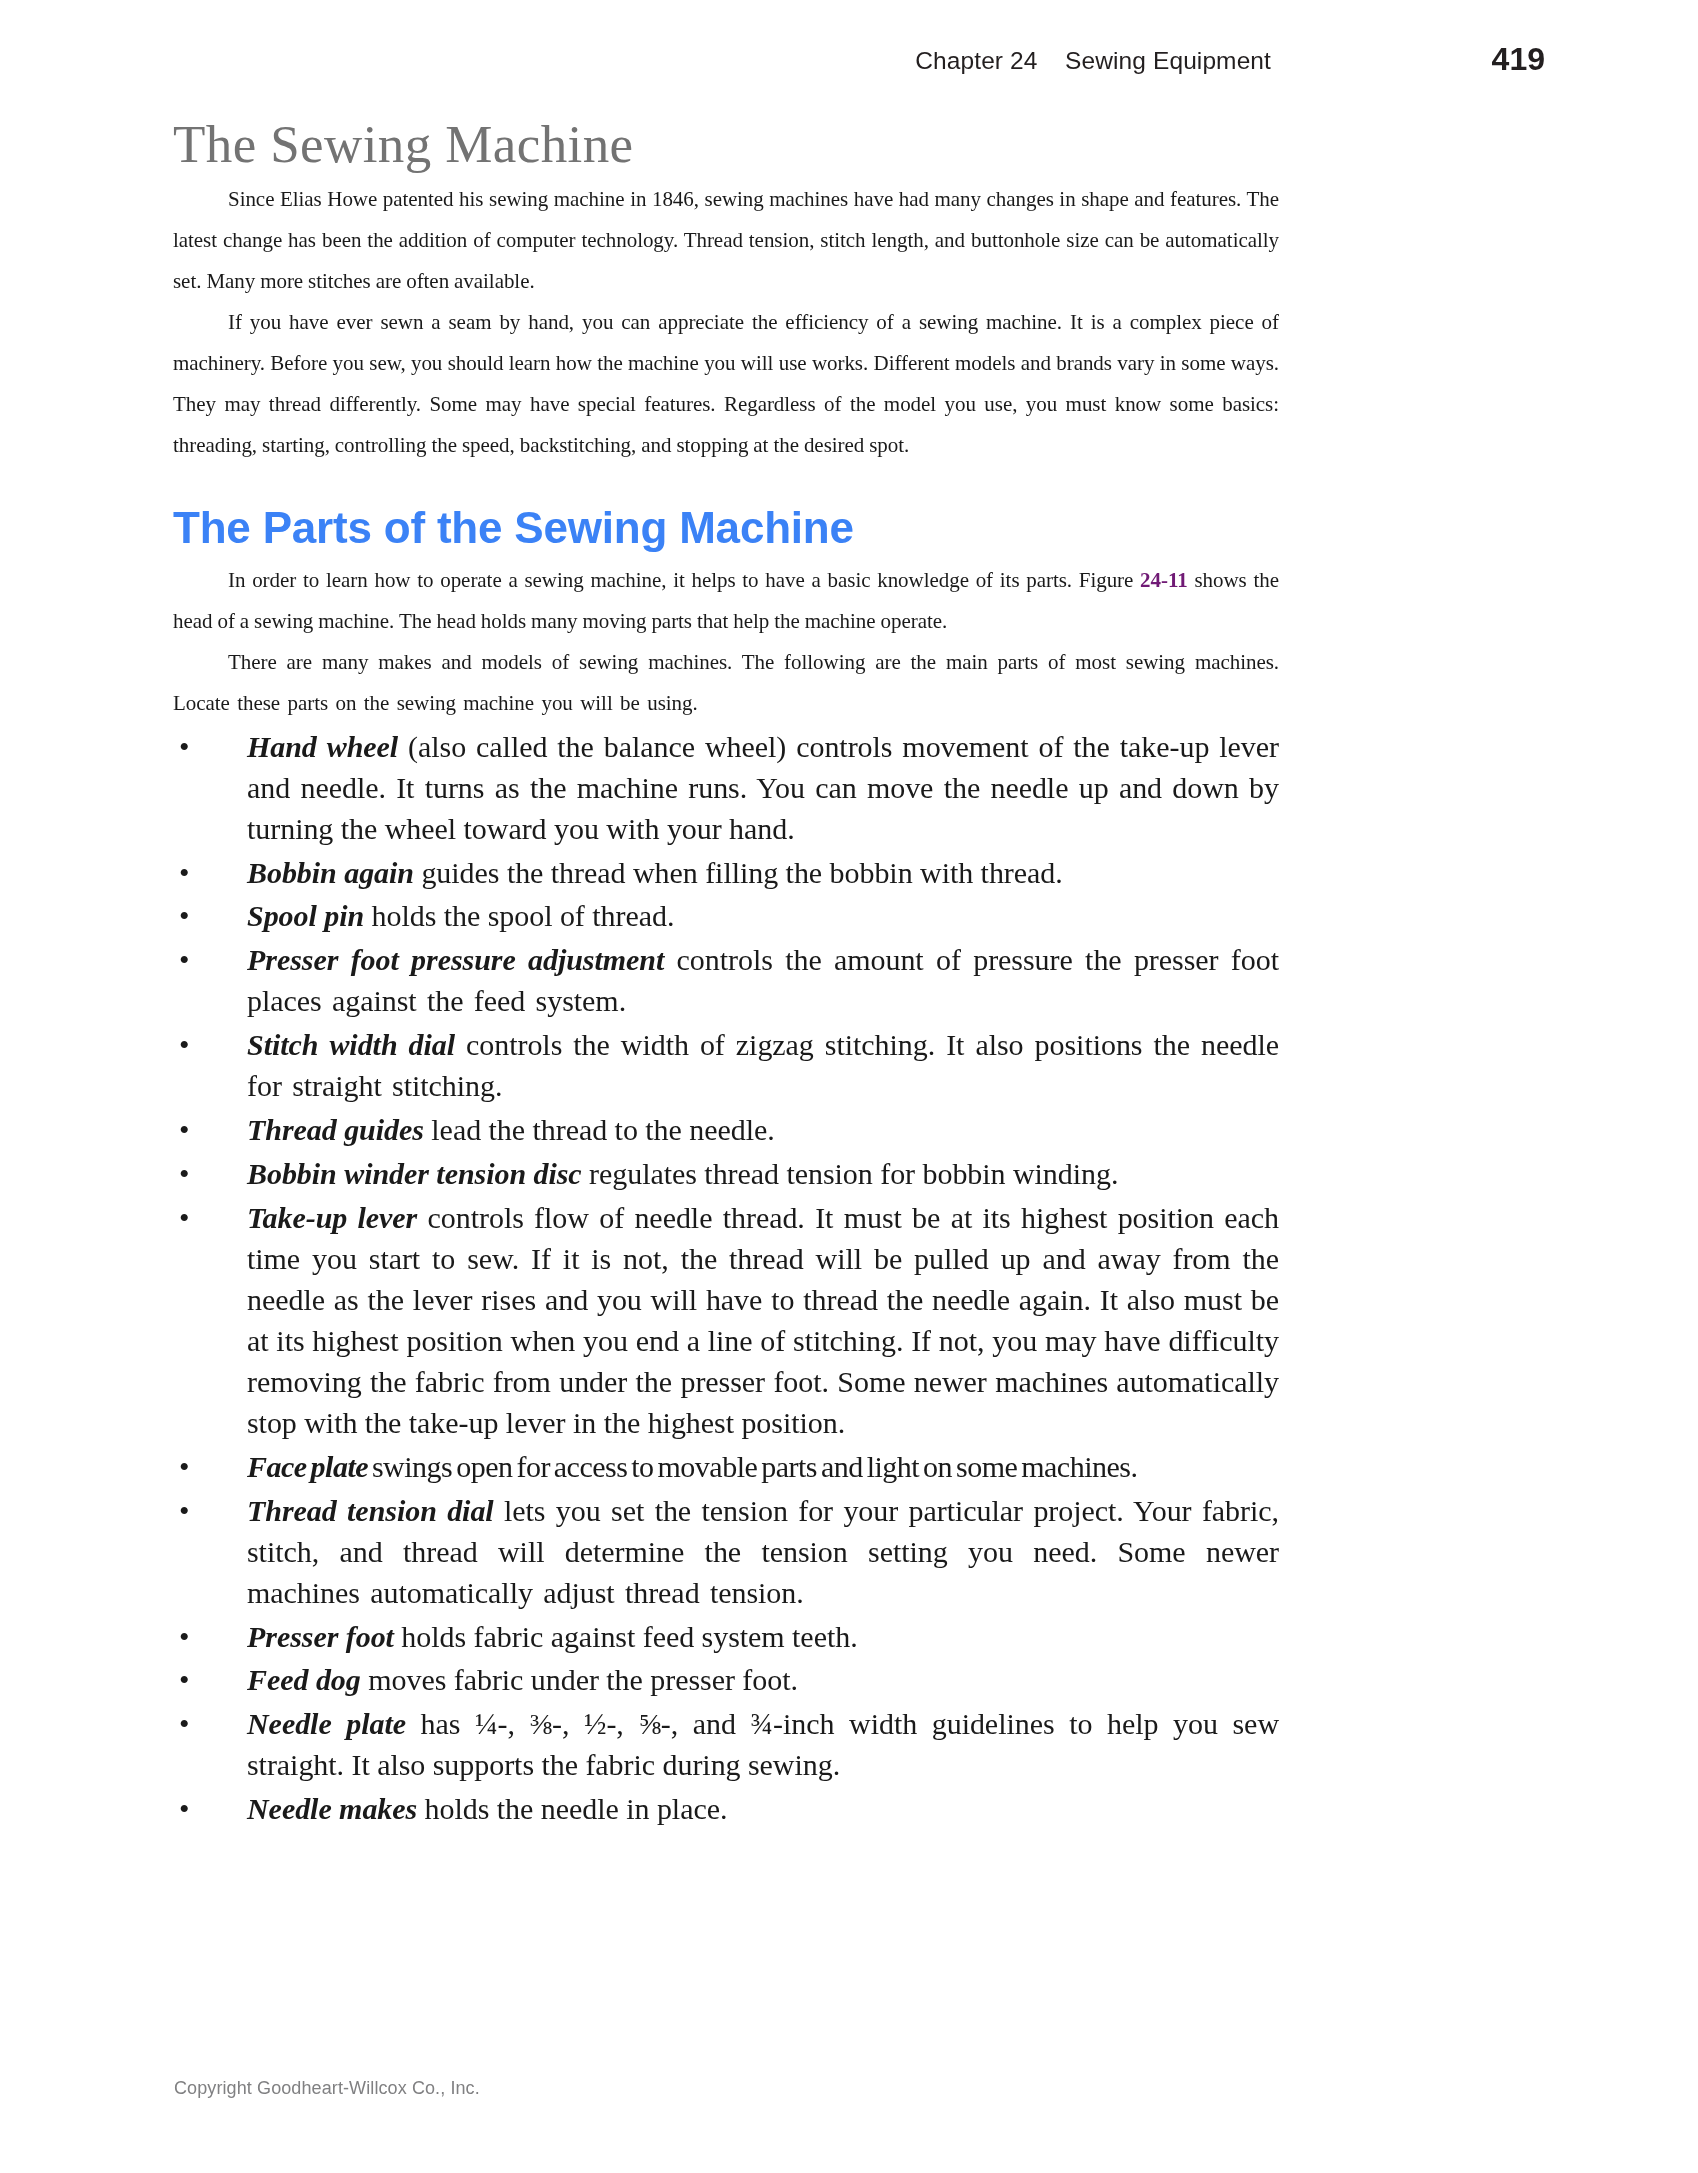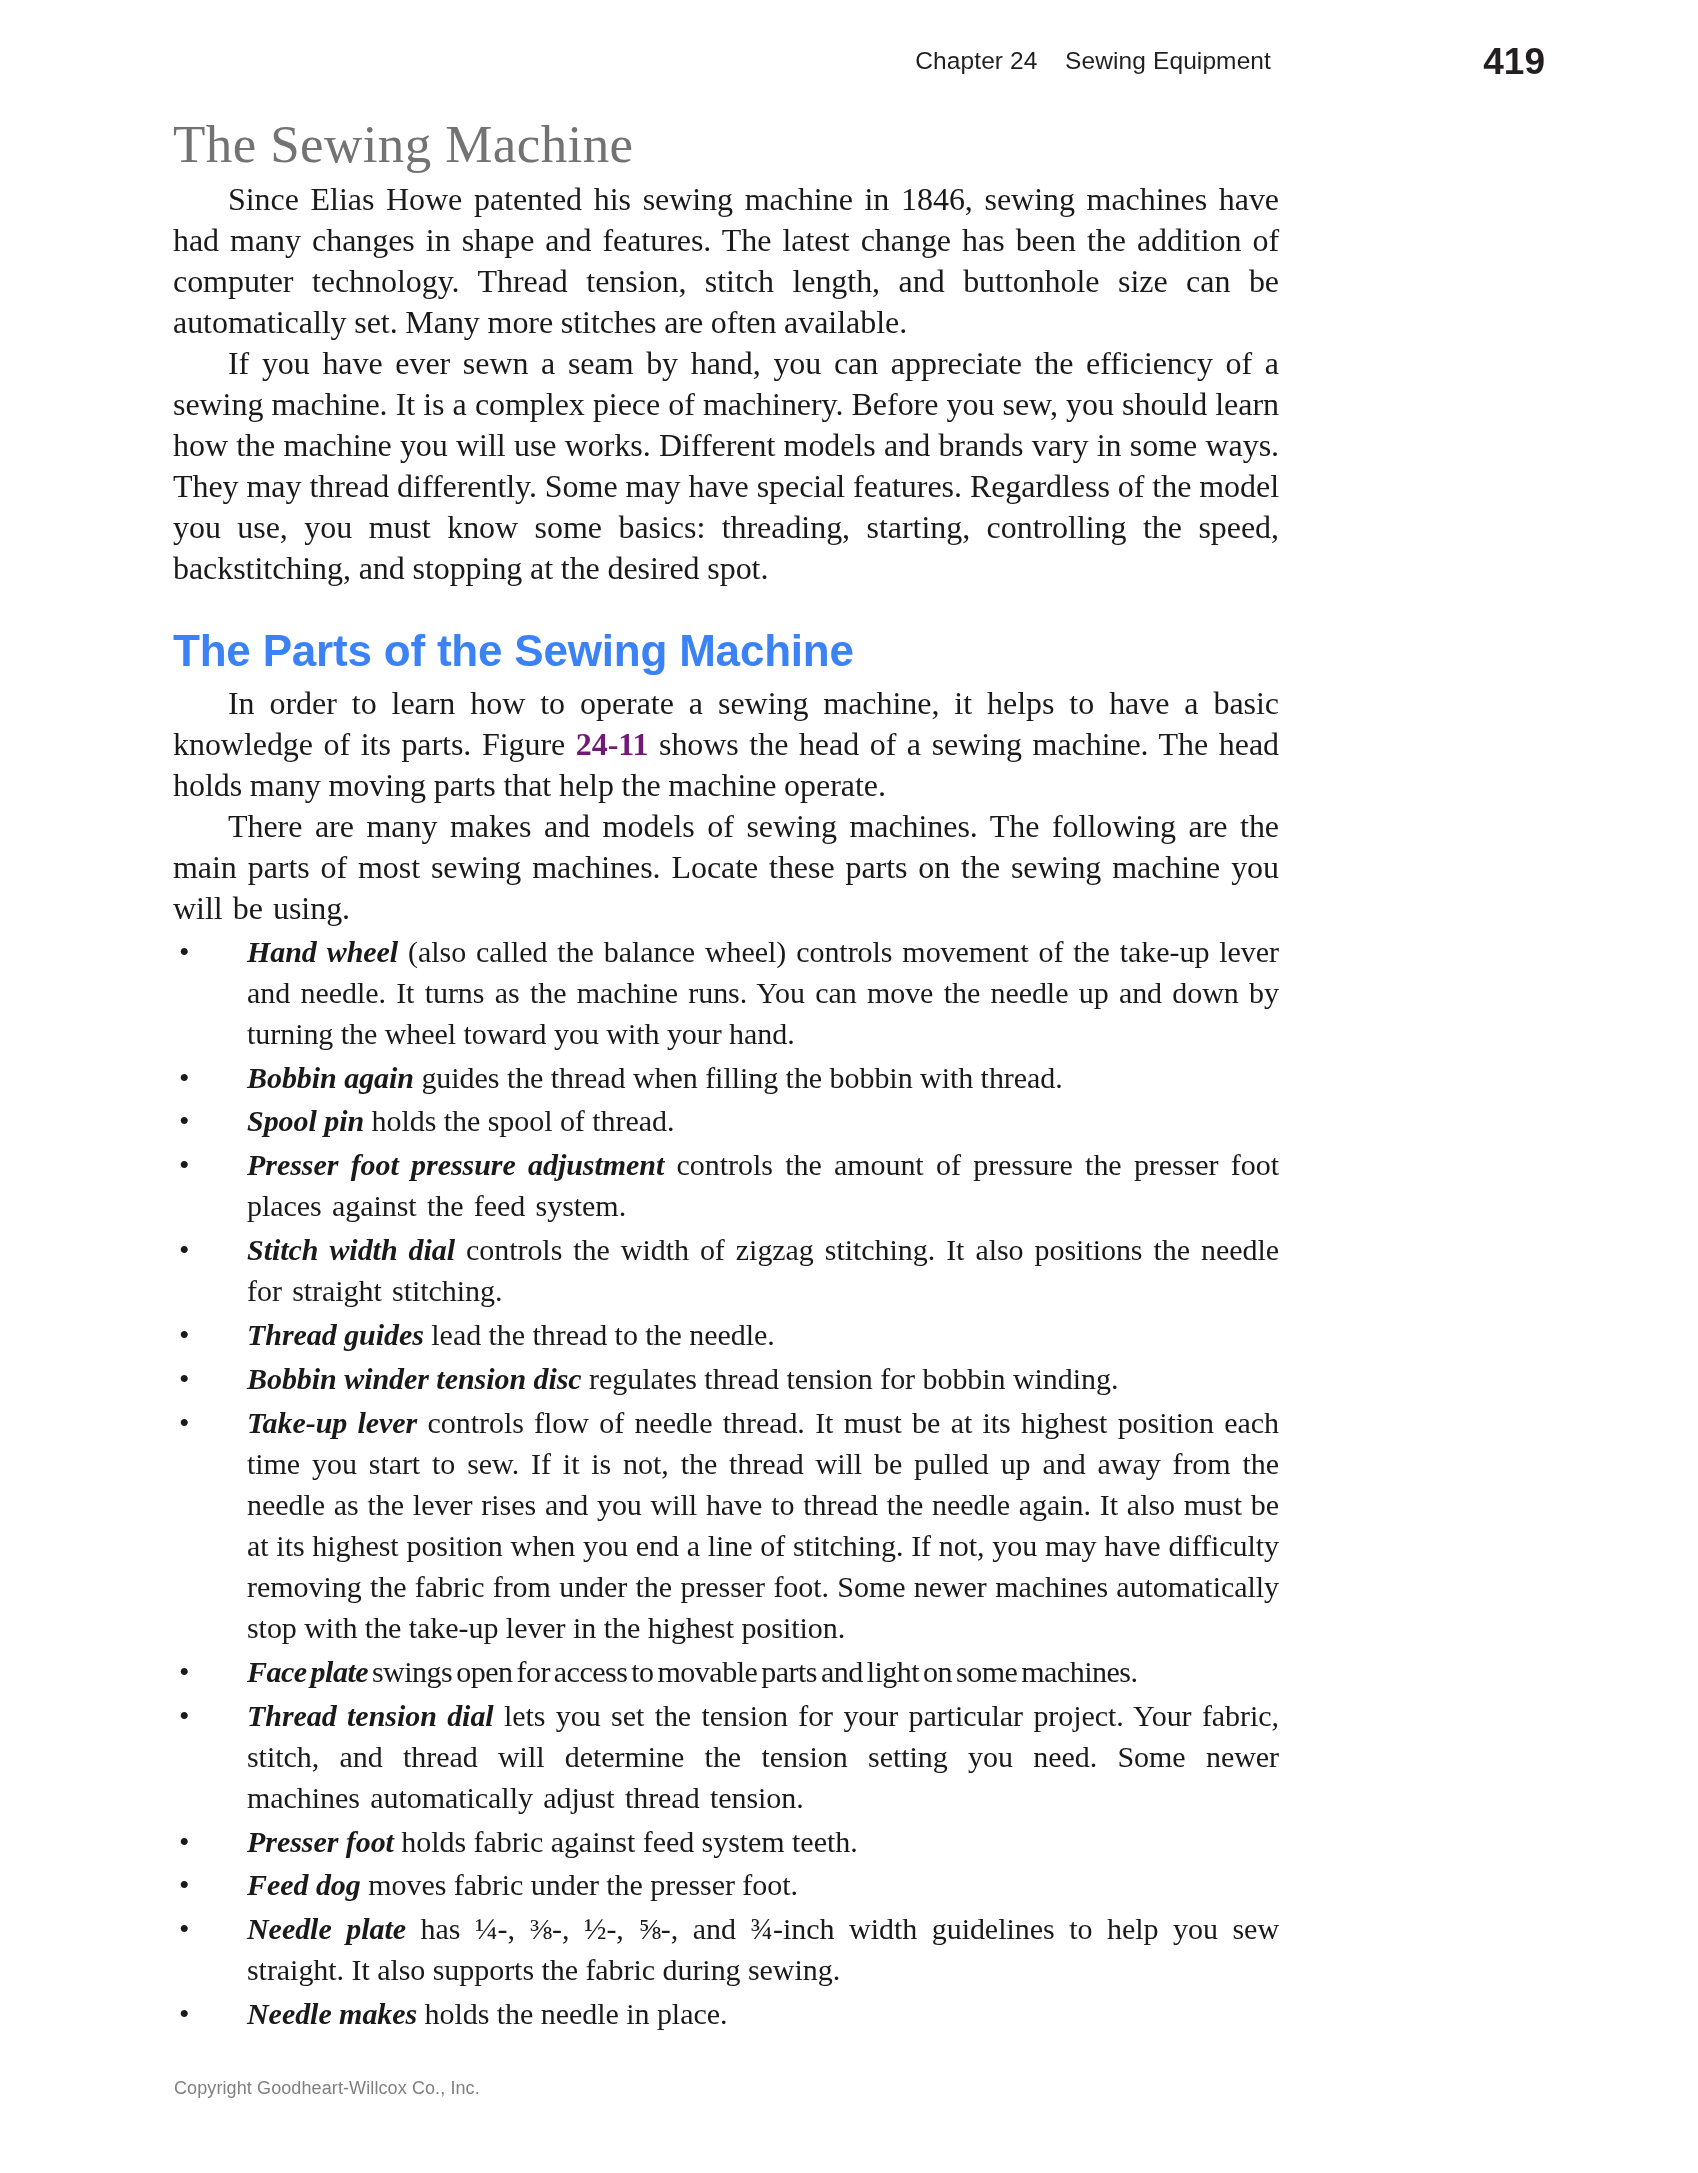--- a/index.html
+++ b/index.html
@@ -41,21 +41,21 @@
     font-size: 24.5px;
     color: #231f20;
     white-space: pre;
     letter-spacing: 0.1px;
   }
   .runhead-page {
     position: absolute;
     right: 0px;
     top: -5.9px;
     font-family: "Liberation Sans", "DejaVu Sans", sans-serif;
-    font-size: 37px;
+    font-size: 32px;
     font-weight: bold;
     color: #231f20;
   }
 
   
   .col {
     position: absolute;
     left: 173px;
     top: 116px;
     width: 1106px;
@@ -76,21 +76,21 @@
     font-family: "Liberation Sans", "DejaVu Sans", sans-serif;
     font-size: 44px;
     font-weight: bold;
     color: #3b82f6;
     letter-spacing: -0.2px;
     line-height: 1.15;
   }
 
   p.body {
     margin: 0;
-    font-size: 32px;
+    font-size: 21px;
     line-height: 41px;
     text-align: justify;
     text-indent: 55px;
     letter-spacing: -0.05px;
     word-spacing: -0.2px;
     hyphens: none;
   }
   p.body.loose { word-spacing: 2.2px; }
 
   .figref {

